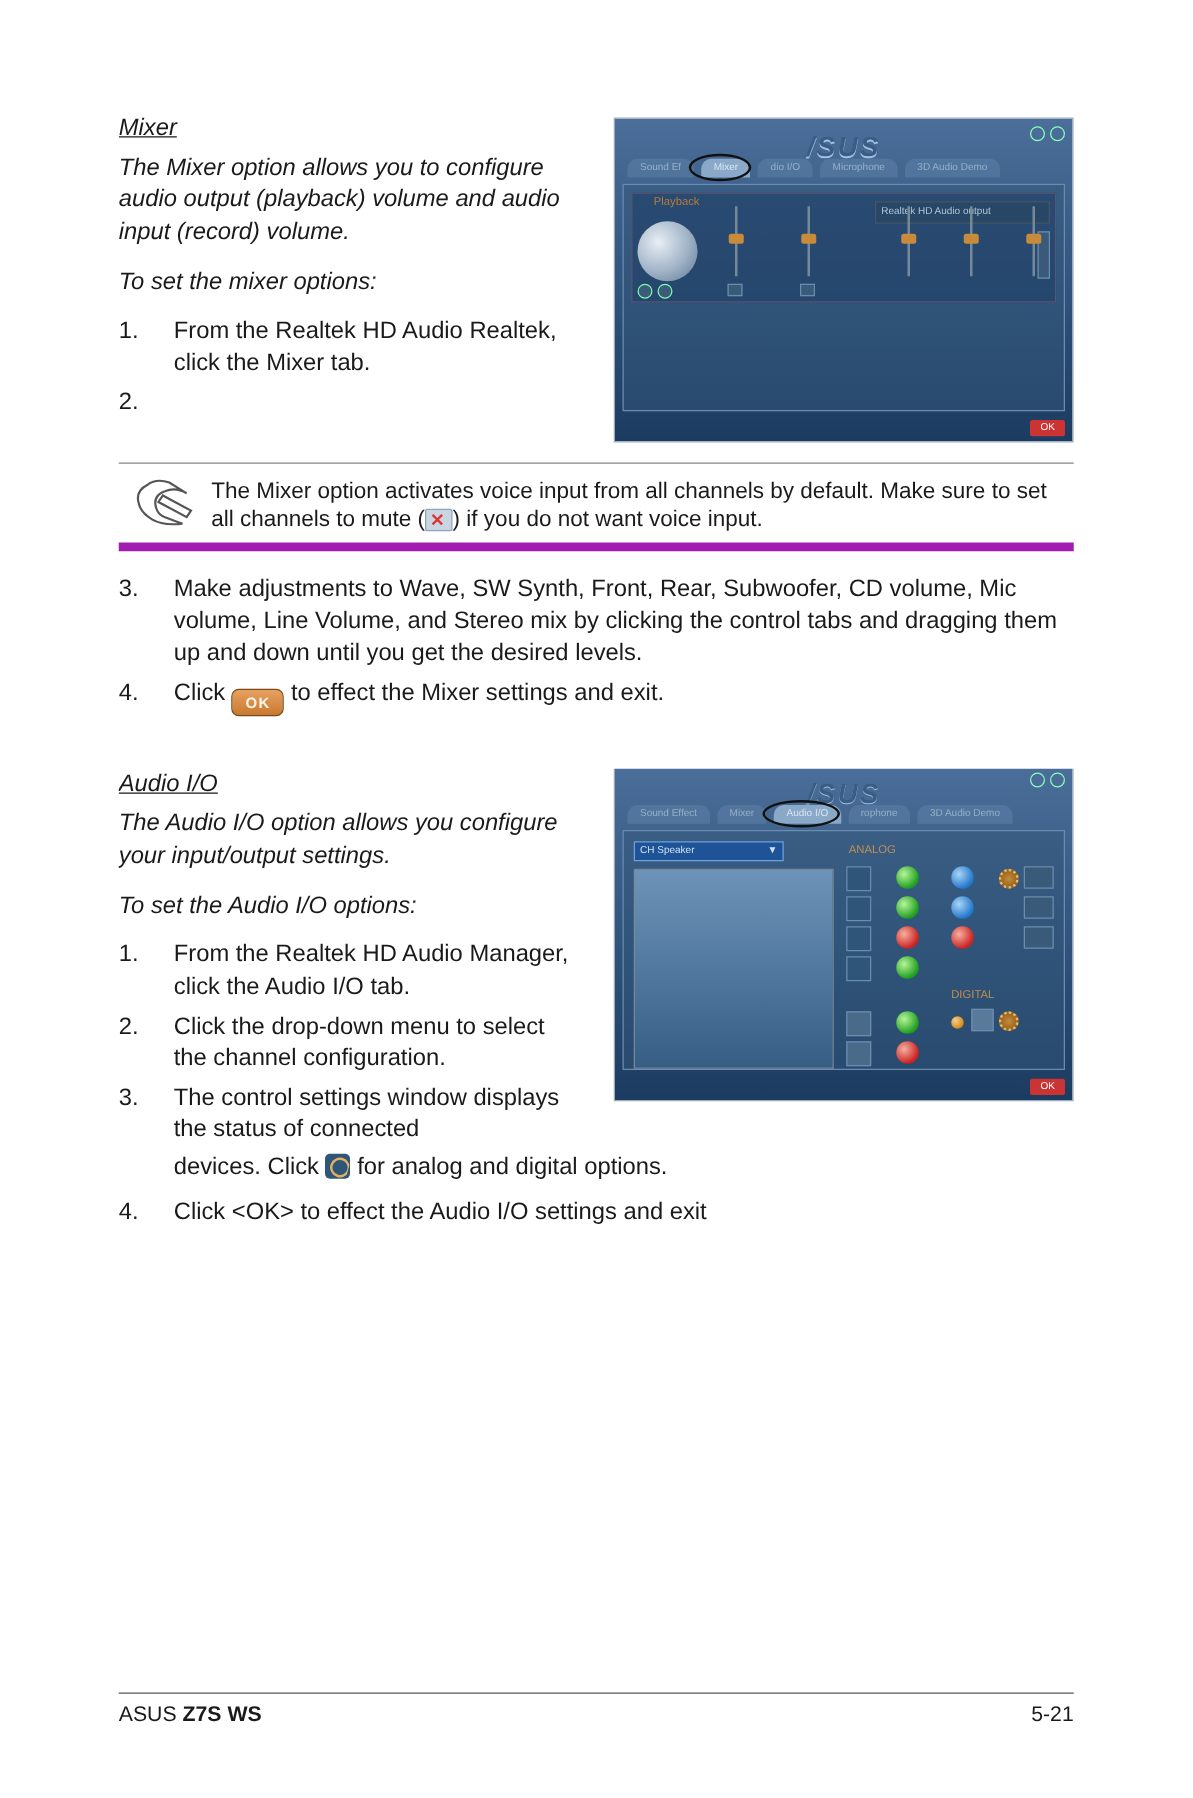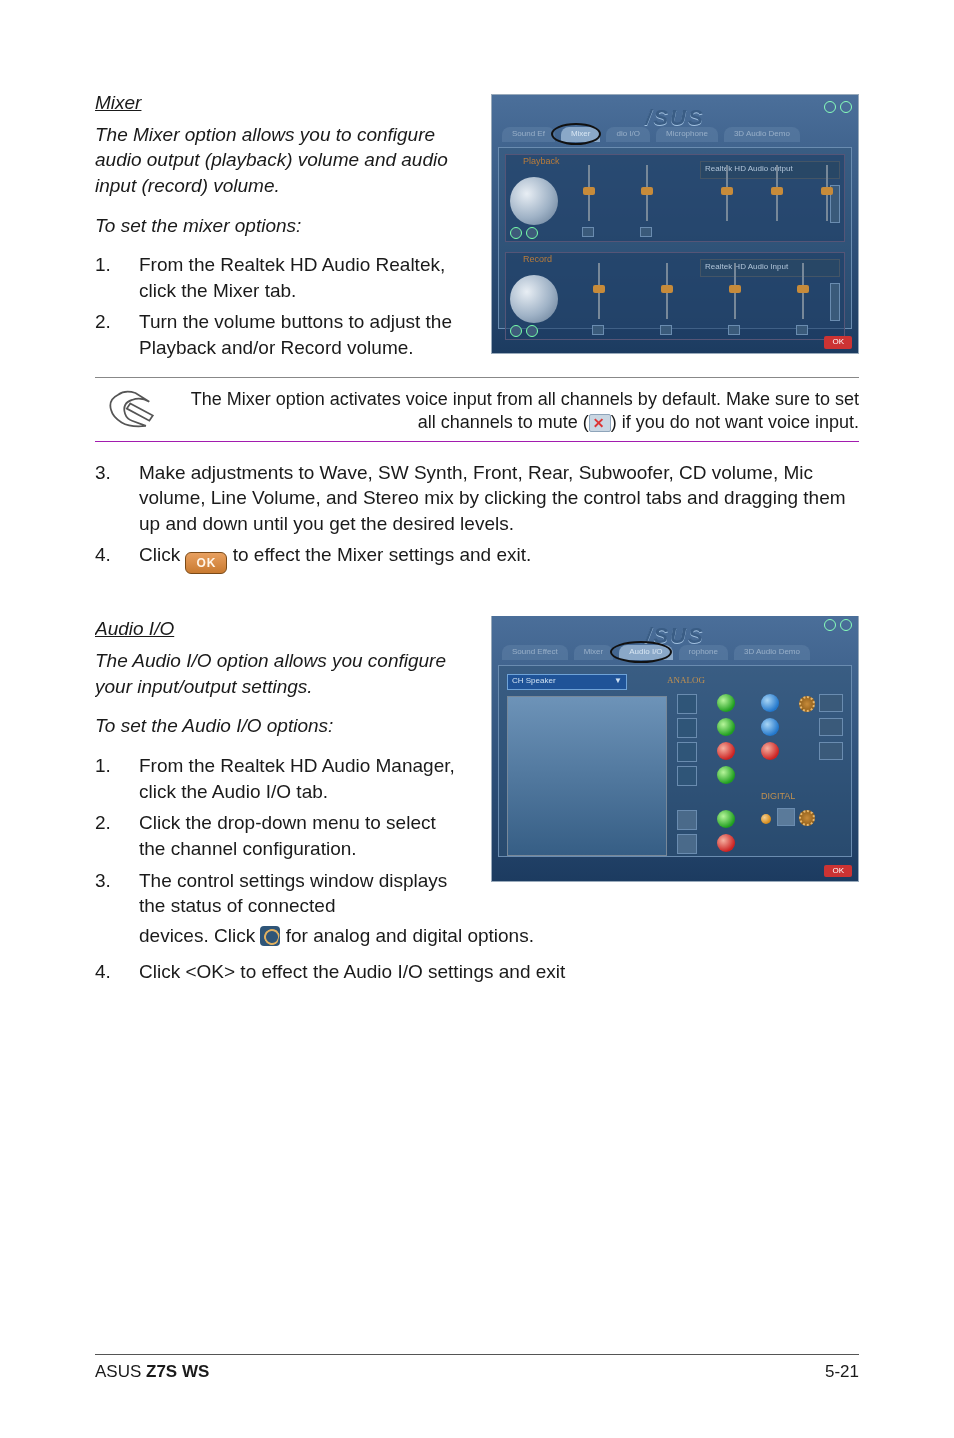--- a/index.html
+++ b/index.html
@@ -89,26 +89,25 @@
      background: radial-gradient(circle,#c78b3a,#8a5a18); border:2px dotted #e8b76a;}
 
   ol.steps { list-style: none; margin: 0 0 8px 0; }
   ol.steps > li { display: flex; margin-bottom: 6px; }
   ol.steps > li > .num { width: 44px; flex: 0 0 44px; }
   ol.steps > li > .txt { flex: 1; }
   .clear { clear: both; }
 
   .note-block {
     border-top: 1px solid #888;
-    border-bottom: 1px solid #a21caf;
+    border-bottom: 7px solid #a21caf;
     margin: 8px 0 18px 0;
     display: flex;
     align-items: flex-start;
     padding: 6px 0;
-    text-align: right;
   }
   .note-icon { width: 74px; flex: 0 0 74px; display:flex; align-items:center; justify-content:center; }
   .note-icon svg { width: 52px; height: 44px; }
   .note-text { flex: 1; font-size: 18px; line-height: 1.3; padding-top: 4px; }
 
   .mute-icon {
     display: inline-block; vertical-align: -4px;
     width: 22px; height: 18px; background:#c9d6e2; border:1px solid #8ea4ba;
     position: relative; border-radius:2px;
   }
@@ -169,53 +168,34 @@
         <div class="s1-right-box">Realtek HD Audio output</div>
         <div class="s1-right-arrow" style="top:30px"></div>
         <div class="s1-slider" style="left:82px"></div>
         <div class="s1-mute" style="left:76px"></div>
         <div class="s1-slider" style="left:140px"></div>
         <div class="s1-mute" style="left:134px"></div>
         <div class="s1-slider" style="left:220px"></div>
         <div class="s1-slider" style="left:270px"></div>
         <div class="s1-slider" style="left:320px"></div>
       </div>
-      <div class="s1-row2">
-        <div class="s1-label">Record</div>
-        <div class="s1-knob"></div>
-        <div class="s1-btns">
-            <span></span>
-            <span></span>
-          </div>
-        <div class="s1-right-box">Realtek HD Audio Input</div>
-        <div class="s1-right-arrow" style="top:30px"></div>
-        <div class="s1-slider" style="left:92px"></div>
-        <div class="s1-mute" style="left:86px"></div>
-        <div class="s1-slider" style="left:160px"></div>
-        <div class="s1-mute" style="left:154px"></div>
-        <div class="s1-slider" style="left:228px"></div>
-        <div class="s1-mute" style="left:222px"></div>
-        <div class="s1-slider" style="left:296px"></div>
-        <div class="s1-mute" style="left:290px"></div>
-      </div>
     </div>
     <div class="scr-footer">OK</div>
   </div>
 
   <div class="section-head">Mixer</div>
   <p class="para left-col">The Mixer option allows you to configure audio output (playback) volume and audio input (record) volume.</p>
   <p class="para left-col">To set the mixer options:</p>
   <ol class="steps left-col">
     <li>
       <span class="num">1.</span>
       <span class="txt">From the Realtek HD Audio Realtek, click the Mixer tab.</span>
     </li>
     <li>
       <span class="num">2.</span>
-      <span class="txt">Turn the volume buttons to adjust the Playback and/or Record volume.</span>
     </li>
   </ol>
 </div>
 <div class="clear"></div>
 
 <div class="note-block">
   <div class="note-icon">
     <svg viewBox="0 0 60 50">
       <path d="M6 30 Q2 18 14 12 Q22 6 34 10 L50 20 Q40 14 30 18 Q18 22 22 34 Q24 40 30 42 L46 48 Q28 50 18 44 Q8 38 6 30 Z
                M28 22 L54 36 L50 42 L24 28 Z" fill="none" stroke="#555" stroke-width="2"></path>
@@ -251,21 +231,21 @@
       <span class="scr-tab">Sound Effect</span>
       <span class="scr-tab">Mixer</span>
       <span class="scr-tab active">Audio I/O</span>
       <span class="scr-tab">rophone</span>
       <span class="scr-tab">3D Audio Demo</span>
     </div>
     <div class="oval-mark"></div>
     <div class="scr-body">
       <div class="s2-drop">CH Speaker</div>
       <div class="s2-left"></div>
-      <div style="position:absolute; left:168px; top:8px; color:#c09050; font-size:9px;font-family:Liberation Serif, serif;">ANALOG</div>
+      <div style="position:absolute; left:180px; top:8px; color:#c09050; font-size:9px;">ANALOG</div>
 
       <div class="s2-sq" style="left:178px; top:28px"></div>
       <div class="s2-sq" style="left:178px; top:52px"></div>
       <div class="s2-sq" style="left:178px; top:76px"></div>
       <div class="s2-sq" style="left:178px; top:100px"></div>
       <div class="s2-dot s2-green" style="left:218px; top:28px"></div>
       <div class="s2-dot s2-green" style="left:218px; top:52px"></div>
       <div class="s2-dot s2-red" style="left:218px; top:76px"></div>
       <div class="s2-dot s2-green" style="left:218px; top:100px"></div>
       <div class="s2-dot s2-blue" style="left:262px; top:28px"></div>

